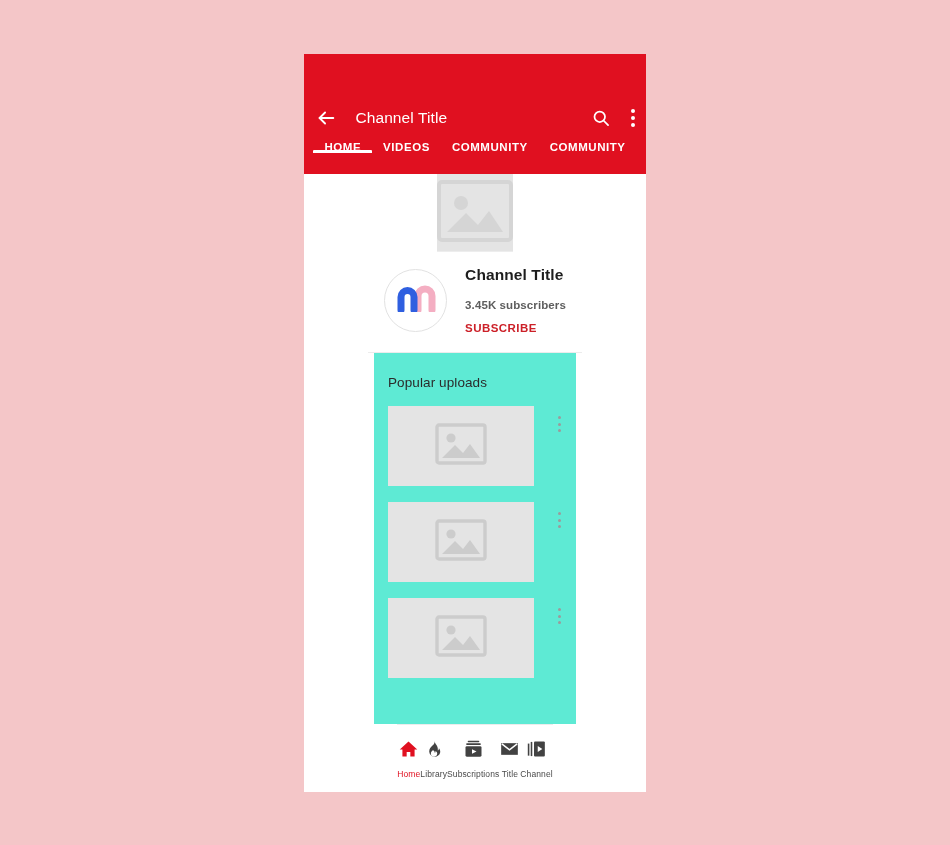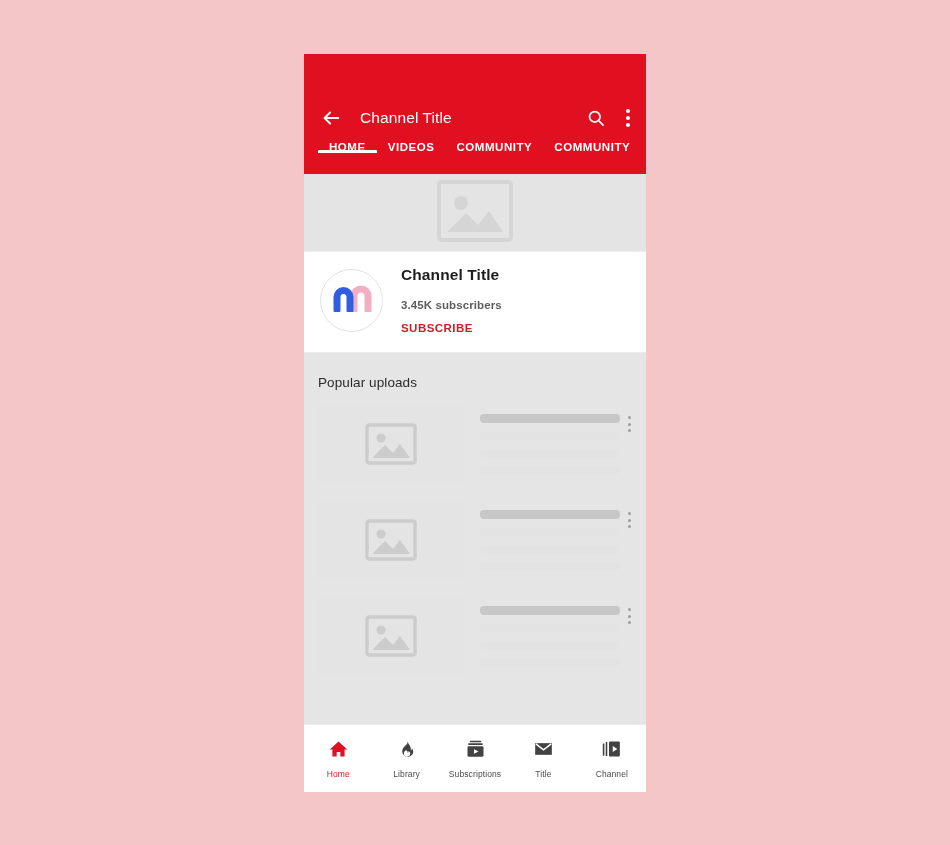--- a/index.html
+++ b/index.html
@@ -11,21 +11,21 @@
   }
   #stage { position: relative; width: 950px; height: 845px; }
 
   
   #phone {
     position: absolute;
     left: 304px; top: 54px;
     width: 342px; height: 738px;
     background: #ffffff;
     overflow: hidden;
-    display: flex; flex-direction: column;
+    display: flex; flex-direction: column; align-items: center;
   }
 
   
   .appbar {
     background: #e01020;
     flex: 0 0 auto;
     padding-top: 42px;
     position: relative;
   }
   .appbar-top {
@@ -106,21 +106,21 @@
     margin-top: 15px; letter-spacing: .1px;
   }
   .subscribe {
     font-size: 11.5px; font-weight: bold; color: #cc2028;
     margin-top: 11px; letter-spacing: .45px;
   }
 
   
   .content {
     flex: 1 1 auto;
-    background: #e5e5e5;
+    background: #5eead4;
     overflow: hidden;
     position: relative;
   }
   .section-title {
     font-size: 13.5px; color: #2b2b2b;
     padding: 22px 0 16px 14px;
     letter-spacing: .1px;
   }
   .vrow {
     display: flex;

